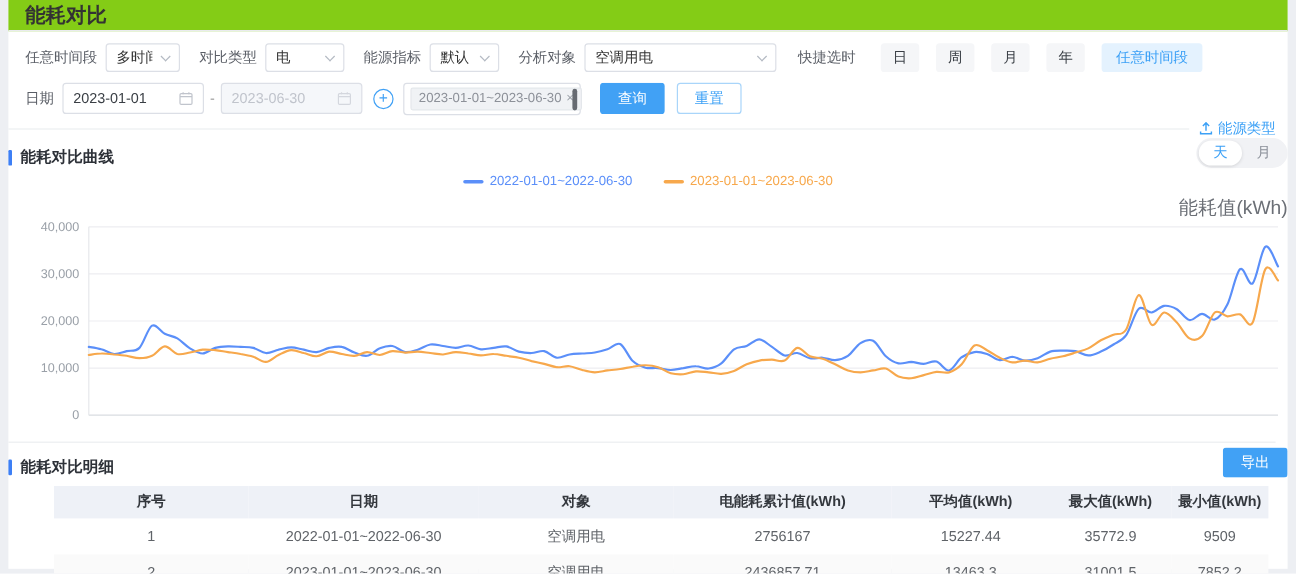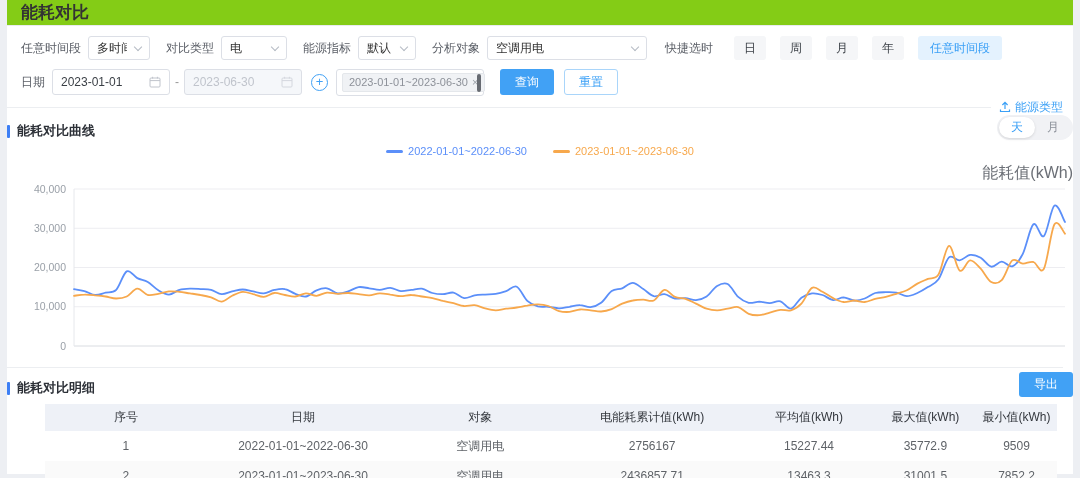--- a/index.html
+++ b/index.html
@@ -72,21 +72,21 @@
 
   
   .legend { display: flex; justify-content: center; align-items: center; height: 18px; margin-top: 2px; }
   .legend .item { display: flex; align-items: center; margin: 0 13px; font-size: 11px; cursor: pointer; }
   .legend .lmark { width: 17px; height: 3px; border-radius: 2px; margin-right: 5px; }
   .ytitle { margin: 3px 0 0 33px; font-size: 16px; color: #6b6f76; height: 14px; text-align: right; }
   .chart-wrap { margin-left: 10px; }
 
   
   .tbl { margin: 7px 30px 0 38px; width: 1012px; border-collapse: collapse; table-layout: fixed; }
-  .tbl th { background: #eef1f7; height: 27px; font-size: 12px; font-weight: normal; color: #33373d; }
+  .tbl th { background: #eef1f7; height: 27px; font-size: 12px; font-weight: bold; color: #33373d; }
   .tbl td { height: 30px; font-size: 12px; color: #5f6368; text-align: center; }
   .tbl tr.alt td { background: #fafafa; }
 </style>
 </head>
 <body>
 
 <div class="frame">
 
   <div class="topbar">能耗对比</div>
 

